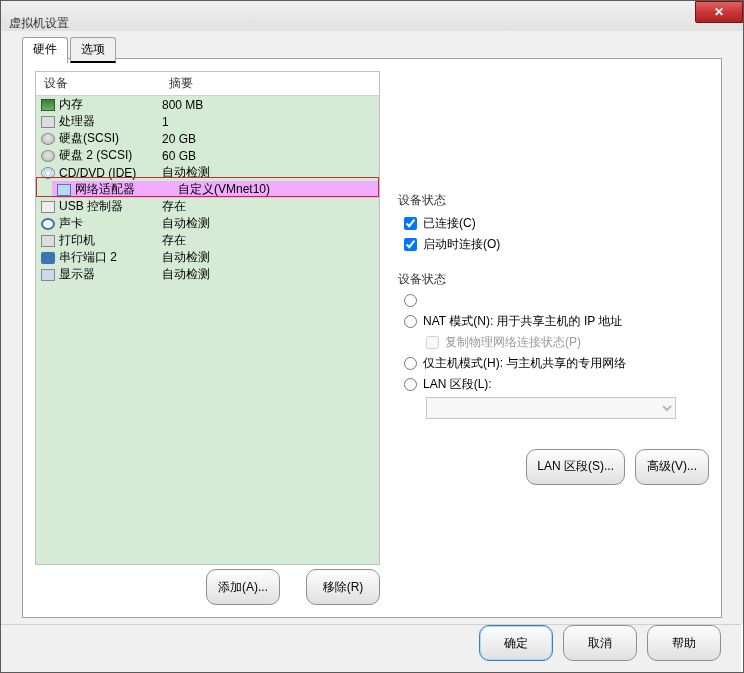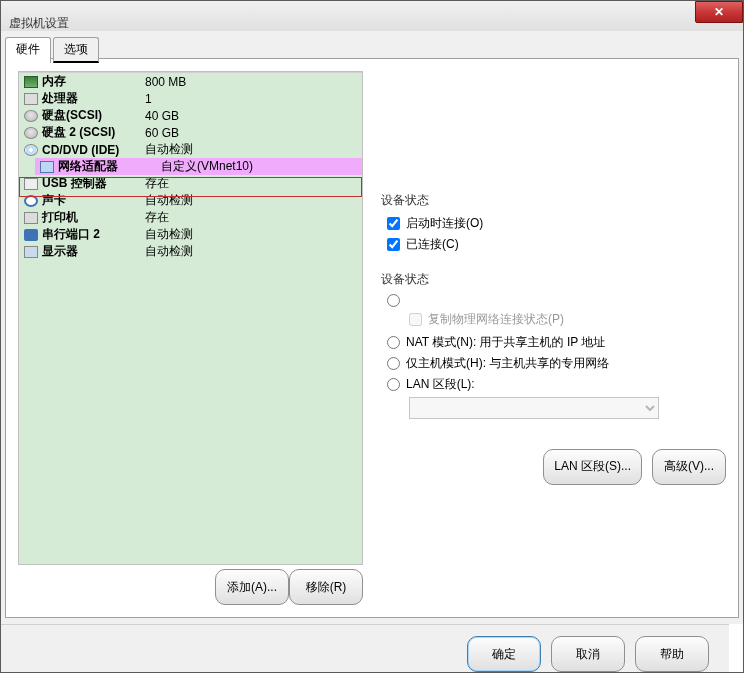--- a/index.html
+++ b/index.html
@@ -4,64 +4,64 @@
 <style>
 * { box-sizing: border-box; margin: 0; padding: 0; font-family: "Microsoft YaHei", "Segoe UI", Tahoma, sans-serif; font-size: 12px; }
 body { background: #e8e8e8; width: 744px; height: 673px; overflow: hidden; }
 
 .window { width: 744px; height: 673px; background: #fff; border: 1px solid #5a5a5a; position: relative; }
 
 .titlebar { height: 46px; background: linear-gradient(to bottom, #f0f0f0, #d9d9d9); border-bottom: 1px solid #a0a0a0; display: flex; align-items: center; padding-left: 8px; }
 .titlebar .title { color: #333; }
 .titlebar .close-btn { position: absolute; right: 0; top: 0; width: 48px; height: 22px; background: linear-gradient(to bottom, #e06060 0%, #c83838 50%, #b02020 100%); color: #fff; font-size: 13px; font-weight: bold; display: flex; align-items: center; justify-content: center; border: 1px solid #7a1010; border-bottom-left-radius: 2px; cursor: pointer; }
 
-.content { position: absolute; top: 30px; left: 0; right: 0; bottom: 48px; background: #f0f0f0; padding: 6px 4px; }
+.content { position: absolute; top: 30px; left: 0; right: 0; bottom: 48px; background: #f0f0f0; padding: 6px 21px; }
 
 .tabwrap { position: relative; height: 100%; }
 .tabs { display: flex; position: relative; z-index: 2; }
 .tab { padding: 3px 10px; border: 1px solid #a0a0a0; background: #fff; border-bottom: none; margin-right: 2px; cursor: pointer; border-top-left-radius: 3px; border-top-right-radius: 3px; }
 .tab.inactive { background: #f0f0f0; border-bottom: 2px solid #000000; }
 .tabpanel { position: absolute; top: 21px; left: 0; right: 0; bottom: 0; border: 1px solid #a0a0a0; background: #fff; padding: 12px; display: flex; }
 
 .left { width: 345px; display: flex; flex-direction: column; }
 .device-list { flex: 1; border: 1px solid #c0c0c0; background: #d6ebd6; position: relative; overflow: hidden; }
 .list-header { display: flex; background: #fff; border-bottom: 1px solid #d0d0d0; }
 .list-header div { padding: 3px 8px; color: #333; }
 .col-name { width: 125px; }
 .col-summary { flex: 1; }
 
 .device-row { display: flex; align-items: center; height: 17px; padding-left: 4px; }
 .device-row .icon { width: 16px; height: 14px; display: flex; align-items: center; justify-content: center; margin-right: 3px; }
-.device-row .name { width: 103px; white-space: nowrap; font-weight: bold; }
+.device-row .name { width: 103px; white-space: nowrap; }
 .device-row .summary { flex: 1; white-space: nowrap; }
 .device-row.selected { background: #f0abfc; margin-left: 16px; }
 
 .highlight-box { position: absolute; border: 1px solid #c12e2e; pointer-events: none; }
 
-.left-buttons { display: flex; justify-content: flex-end; gap: 0; margin-top: 4px; }
+.left-buttons { display: flex; justify-content: flex-end; gap: 26px; margin-top: 4px; }
 
 .right { flex: 1; padding-left: 18px; display: flex; flex-direction: column; justify-content: center; }
 
 .group-title { color: #333; margin-bottom: 6px; }
 .group-box { margin-bottom: 14px; }
 
 .check-row { display: flex; align-items: center; margin-bottom: 4px; padding-left: 6px; }
 .check-row input[type=checkbox], .check-row input[type=radio] { margin-right: 6px; }
 .check-row.indent { padding-left: 28px; }
 .check-row.disabled { color: #999; }
 
 .combo { width: 250px; height: 22px; margin-left: 28px; margin-top: 4px; margin-bottom: 6px; }
 .combo select, .custom-select { width: 100%; height: 22px; border: 1px solid #abadb3; background: linear-gradient(to bottom,#fff,#e9e9e9); padding: 0 4px; }
 .combo.disabled select { color: #999; background: #f5f5f5; }
 
 .right-buttons { display: flex; justify-content: flex-end; gap: 10px; margin-top: 10px; }
 
 .btn { min-width: 74px; height: 36px; padding: 0 10px; background: linear-gradient(to bottom,#fdfdfd,#e0e0e0); border: 1px solid #8e8f8f; border-radius: 10px; cursor: pointer; display: inline-flex; align-items: center; justify-content: center; }
 
-.bottom-bar { position: absolute; bottom: 0; left: 0; right: 14px; height: 48px; background: #f0f0f0; border-top: 1px solid #d0d0d0; display: flex; align-items: flex-end; justify-content: flex-end; padding-right: 20px; gap: 10px; }
+.bottom-bar { position: absolute; bottom: 0; left: 0; right: 2px; height: 48px; background: #f0f0f0; border-top: 1px solid #d0d0d0; display: flex; align-items: flex-start; justify-content: flex-end; padding-right: 20px; gap: 10px; }
 .btn.primary { border: 1px solid #3c7fb1; box-shadow: 0 0 0 1px #a8d6ff inset; }
 
 
 .ic { display:inline-block; width:14px; height:12px; }
 .ic-mem { background: linear-gradient(#3a7e3a,#6eb06e); border:1px solid #2b5a2b; }
 .ic-cpu { background:#ddd; border:1px solid #888; }
 .ic-hdd { background: radial-gradient(circle at 50% 40%, #e6e6e6 0%, #c6c6c6 70%); border:1px solid #888; border-radius:50%; }
 .ic-cd { border:1px solid #888; border-radius:50%; background: radial-gradient(circle,#fff 25%, #c0e0f8 26% 70%, #fff 71%); }
 .ic-net { background:#bcd7ef; border:1px solid #4a7aa8; }
 .ic-usb { background:#eee; border:1px solid #888; }
@@ -89,20 +89,22 @@
       <div class="tabs">
         <div class="tab">硬件</div>
         <div class="tab inactive">选项</div>
       </div>
 
       <div class="tabpanel">
 
         <div class="left">
           <div class="device-list" id="device-list">
             <div class="list-header">
+              <div class="col-name">设备</div>
+              <div class="col-summary">摘要</div>
             </div>
 
           <div class="device-row">
                 <span class="icon">
                   <span class="ic ic-mem"></span>
                 </span>
                 <span class="name">内存</span>
                 <span class="summary">800 MB</span>
               </div>
               <div class="device-row">
@@ -110,21 +112,21 @@
                   <span class="ic ic-cpu"></span>
                 </span>
                 <span class="name">处理器</span>
                 <span class="summary">1</span>
               </div>
               <div class="device-row">
                 <span class="icon">
                   <span class="ic ic-hdd"></span>
                 </span>
                 <span class="name">硬盘(SCSI)</span>
-                <span class="summary">40 GB</span>
+                <span class="summary">20 GB</span>
               </div>
               <div class="device-row">
                 <span class="icon">
                   <span class="ic ic-hdd"></span>
                 </span>
                 <span class="name">硬盘 2 (SCSI)</span>
                 <span class="summary">60 GB</span>
               </div>
               <div class="device-row">
                 <span class="icon">
@@ -182,42 +184,42 @@
             <button class="btn">移除(R)</button>
           </div>
         </div>
 
         <div class="right">
 
           <div class="group-box">
             <div class="group-title">设备状态</div>
             <label class="check-row">
               <input type="checkbox" checked="" style="">
+              <span>已连接(C)</span>
+            </label>
+            <label class="check-row">
+              <input type="checkbox" checked="" style="">
               <span>启动时连接(O)</span>
-            </label>
-            <label class="check-row">
-              <input type="checkbox" checked="" style="">
-              <span>已连接(C)</span>
             </label>
           </div>
 
           <div class="group-box" style="position:relative;">
             <div class="group-title">设备状态</div>
 
             <label class="check-row">
               <input type="radio" name="nc" style="">
             </label>
+            <label class="check-row" style="margin-top:6px;">
+              <input type="radio" name="nc" style="">
+              <span>NAT 模式(N): 用于共享主机的 IP 地址</span>
+            </label>
+
             <label class="check-row indent disabled">
               <input type="checkbox" disabled="" style="">
               <span>复制物理网络连接状态(P)</span>
-            </label>
-
-            <label class="check-row" style="margin-top:6px;">
-              <input type="radio" name="nc" style="">
-              <span>NAT 模式(N): 用于共享主机的 IP 地址</span>
             </label>
 
             <label class="check-row">
               <input type="radio" name="nc" style="">
               <span>仅主机模式(H): 与主机共享的专用网络</span>
             </label>
 
 
             <label class="check-row">
               <input type="radio" name="nc" style="">

